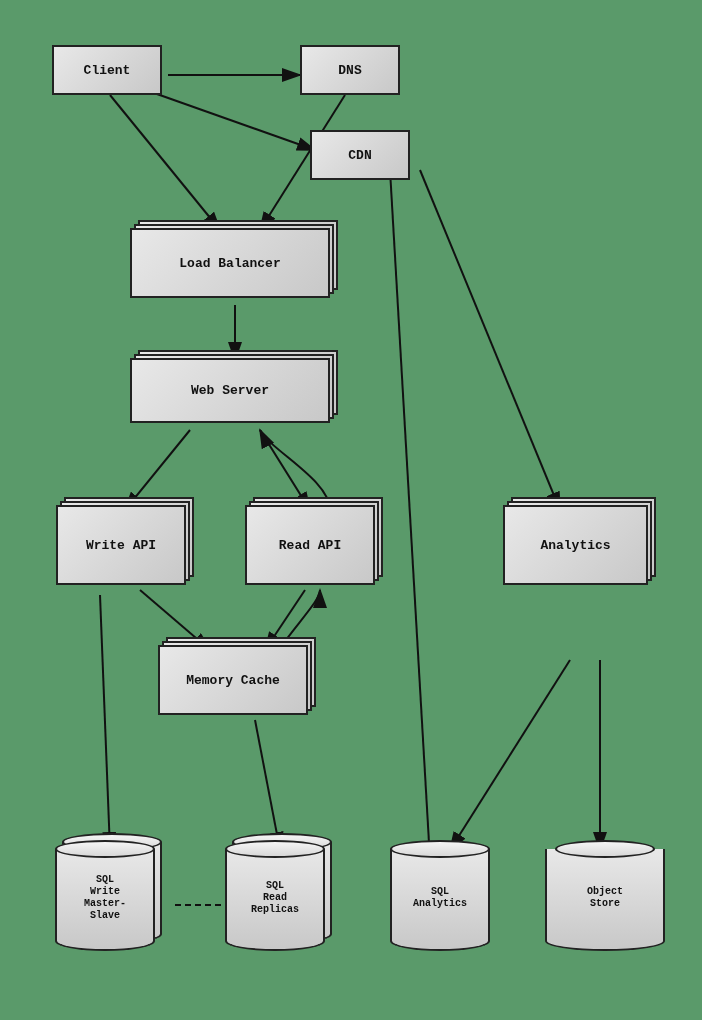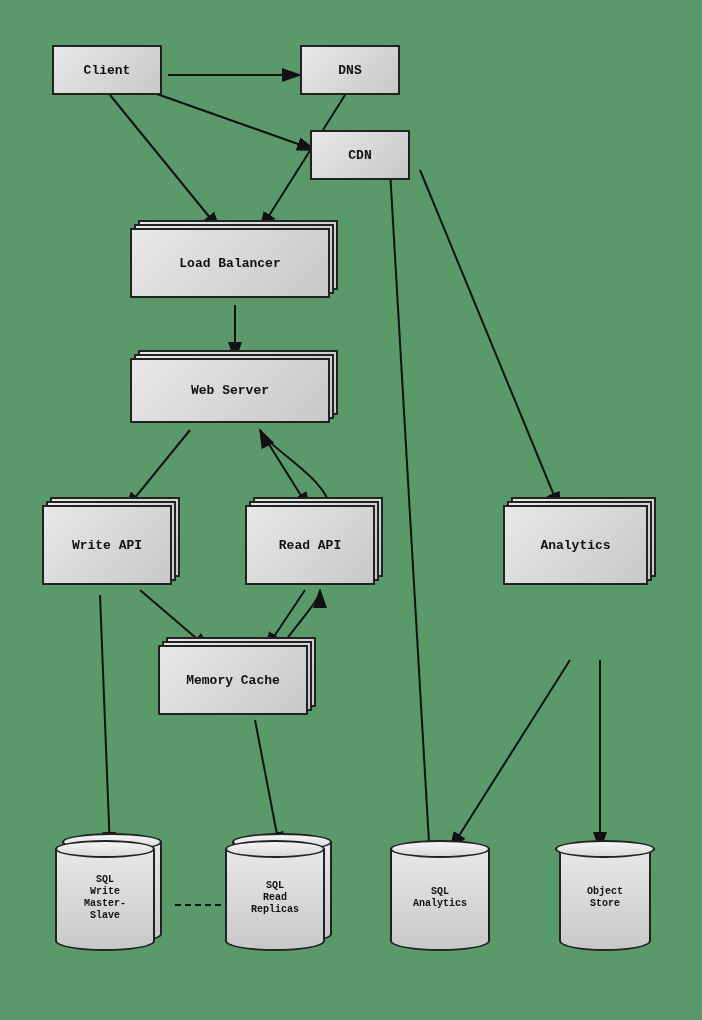--- a/index.html
+++ b/index.html
@@ -197,21 +197,21 @@
     <div class="layer layer-back1" style="width:200px; height:70px;"></div>
     <div class="layer layer-front" style="width:200px; height:70px;">Load Balancer</div>
   </div>
 
   <div class="stack-box" style="left:130px; top:358px; width:200px; height:65px;">
     <div class="layer layer-back2" style="width:200px; height:65px;"></div>
     <div class="layer layer-back1" style="width:200px; height:65px;"></div>
     <div class="layer layer-front" style="width:200px; height:65px;">Web Server</div>
   </div>
 
-  <div class="stack-box" style="left:42px; top:505px; width:104px; height:80px;">
+  <div class="stack-box" style="left:56px; top:505px; width:104px; height:80px;">
     <div class="layer layer-back2" style="width:130px; height:80px;"></div>
     <div class="layer layer-back1" style="width:130px; height:80px;"></div>
     <div class="layer layer-front" style="width:130px; height:80px;">Write API</div>
   </div>
 
   <div class="stack-box" style="left:245px; top:505px; width:130px; height:80px;">
     <div class="layer layer-back2" style="width:130px; height:80px;"></div>
     <div class="layer layer-back1" style="width:130px; height:80px;"></div>
     <div class="layer layer-front" style="width:130px; height:80px;">Read API</div>
   </div>
@@ -266,18 +266,18 @@
         <div class="cylinder-top" style="width:100px;"></div>
         <div class="cylinder-body" style="width:100px; height:102px; font-size:10px;">SQL<br>Analytics</div>
       </div>
     </div>
   </div>
 
   <div class="stack-cylinder" style="left:555px; top:840px; width:100px; height:120px;">
     <div class="cyl-layer cyl-front" style="width:100px; height:120px;">
       <div class="cylinder" style="width:100px; height:120px;">
         <div class="cylinder-top" style="width:100px;"></div>
-        <div class="cylinder-body" style="width:92px; height:102px; font-size:10px;">Object<br>Store</div>
+        <div class="cylinder-body" style="width:120px; height:102px; font-size:10px;">Object<br>Store</div>
       </div>
     </div>
   </div>
 
 </div>
 
 </body></html>

